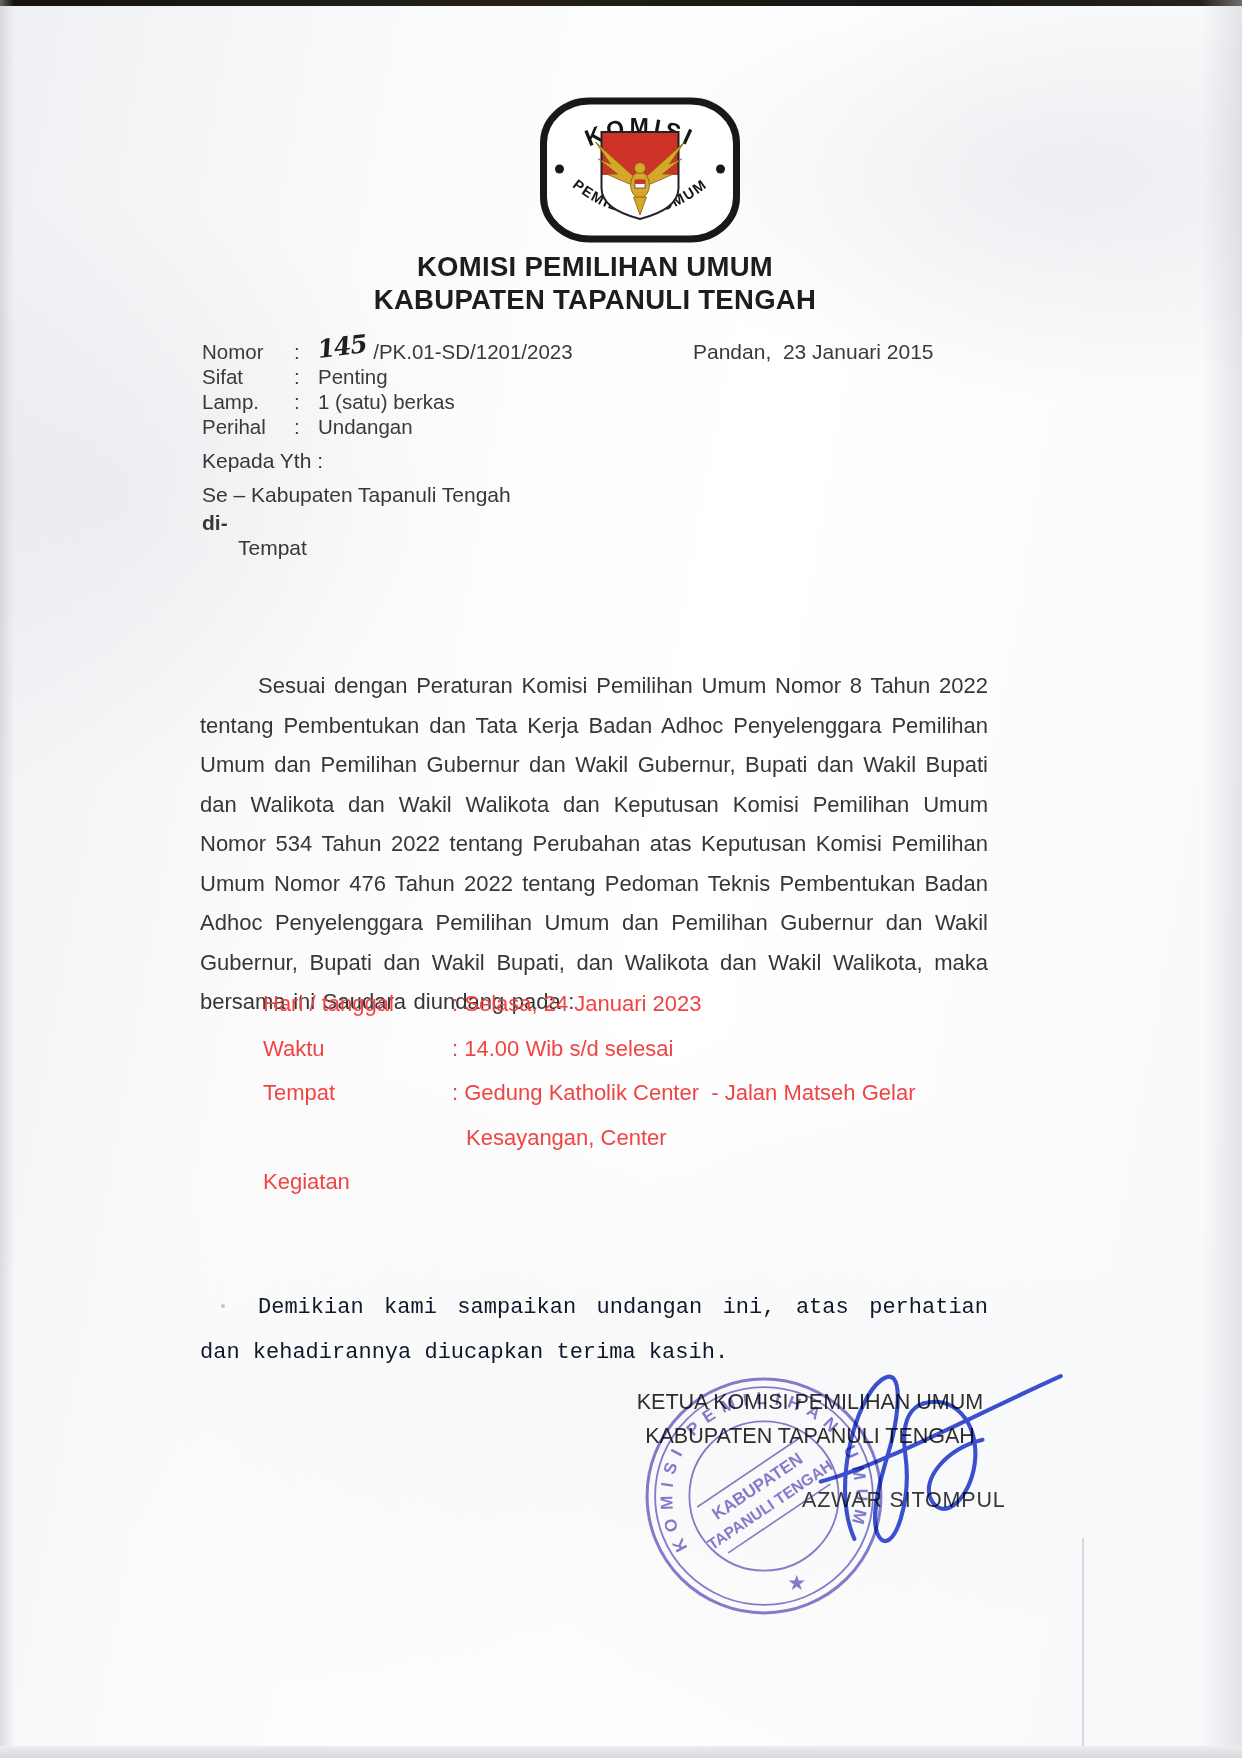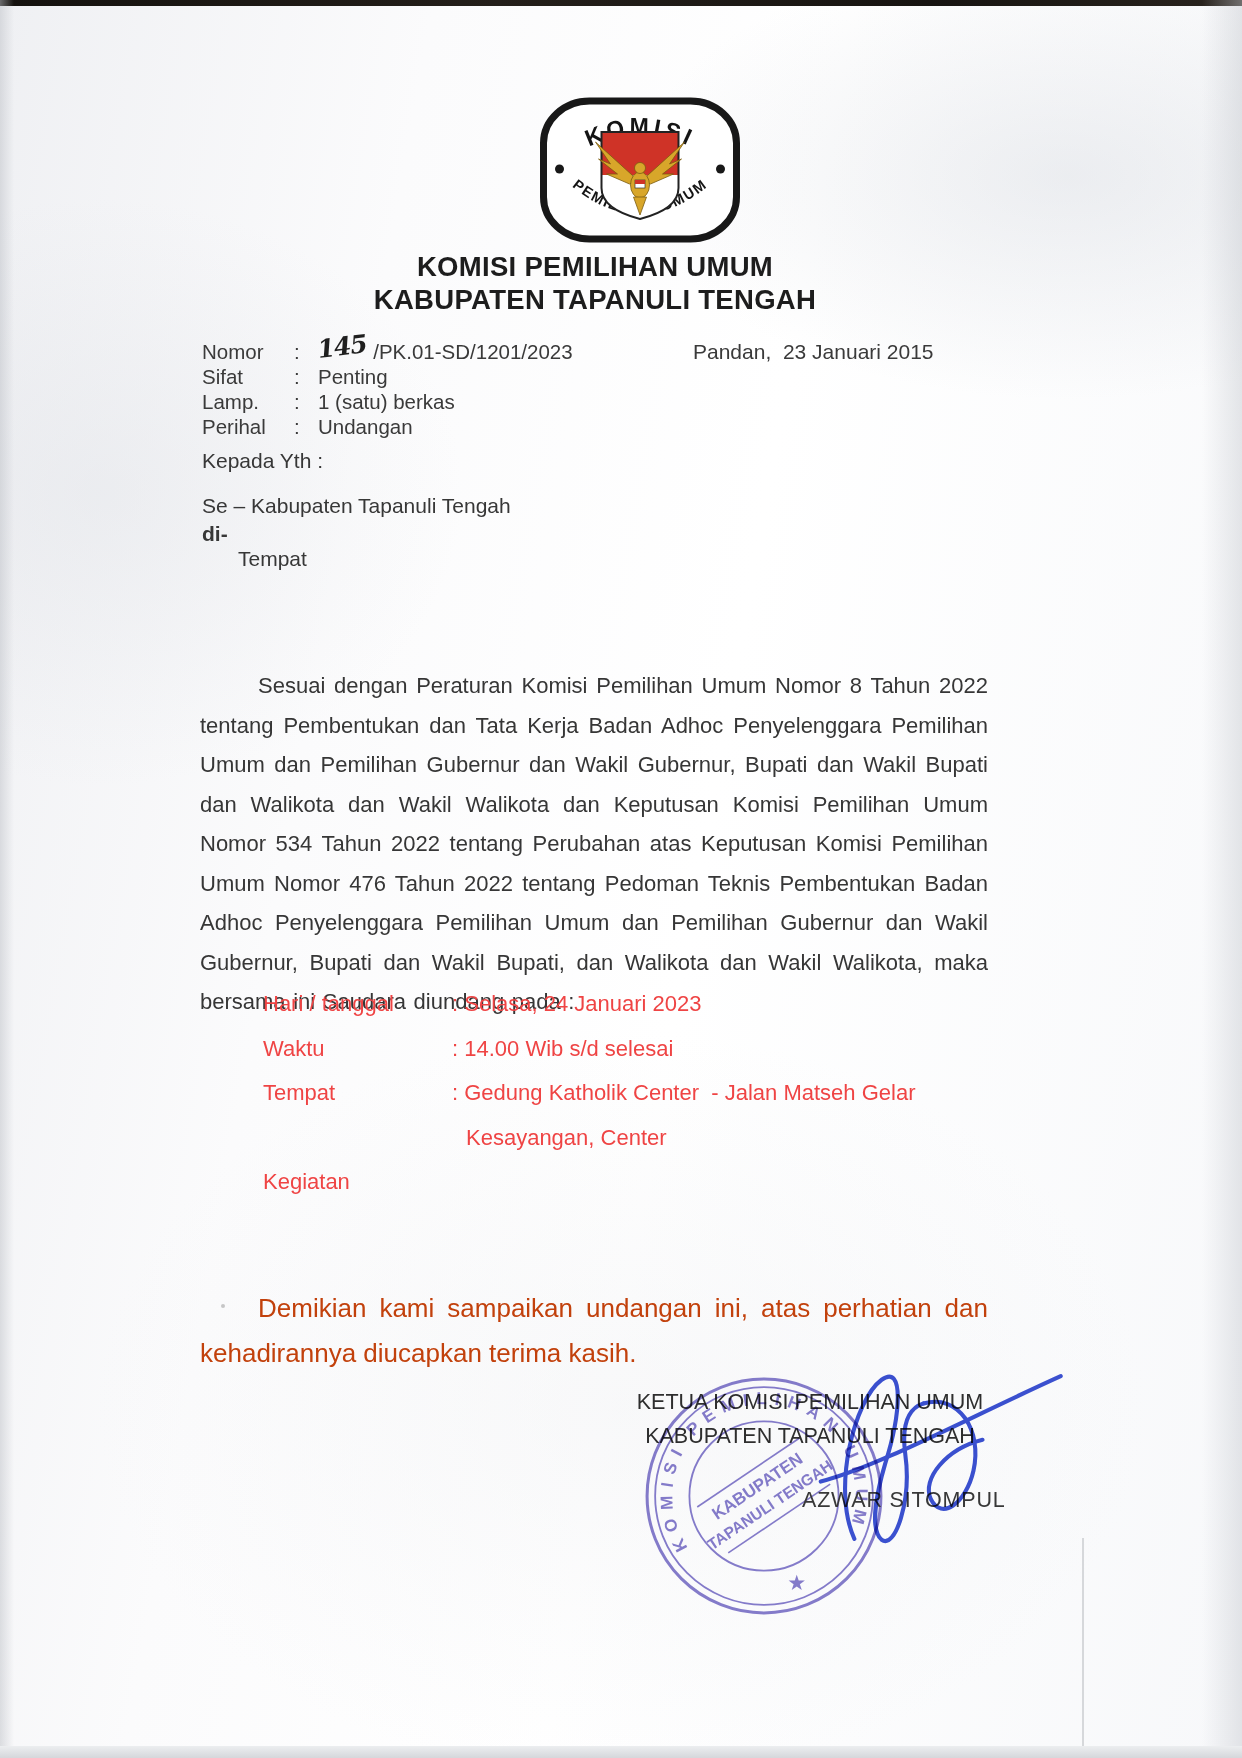--- a/index.html
+++ b/index.html
@@ -32,39 +32,39 @@
   .meta-row{display:flex;align-items:flex-end;}
   .meta-label{width:92px;flex:none;}
   .meta-colon{width:24px;flex:none;}
   .meta-value{white-space:pre-wrap;}
   .handwritten{display:inline-block;font-family:"DejaVu Serif",serif;font-style:italic;font-weight:bold;
                font-size:25px;letter-spacing:-1px;transform:rotate(-7deg) translateY(-4px);color:#1f1f1f;margin-right:6px;}
   .place-date{left:693px;top:340px;font-size:21px;color:#3a3a3a;white-space:pre-wrap;}
 
   
   .recipient{left:202px;top:448px;font-size:21px;color:#373737;}
-  .recipient .sal{line-height:26px;margin-bottom:18px;}
+  .recipient .sal{line-height:26px;margin-bottom:7px;}
   .recipient .l1,.recipient .l2{line-height:28.5px;}
   .recipient .l3{line-height:26px;font-weight:bold;}
   .recipient .l4{line-height:23px;padding-left:36px;}
 
   
   .body-par{left:200px;top:666px;width:788px;font-size:22px;line-height:39.5px;
             text-align:justify;text-indent:58px;color:#363636;word-spacing:1.5px;}
 
   
   .details{left:263px;top:982px;width:760px;font-size:22px;color:#ef4444;}
   .detail-row{display:flex;}
   .detail-label{width:189px;flex:none;line-height:44.5px;}
   .detail-line{line-height:44.5px;white-space:pre-wrap;}
   .detail-line.cont{padding-left:14px;}
 
   
-  .closing{left:200px;top:1286px;width:788px;font-size:26px;line-height:44.5px;
-           text-align:justify;text-indent:58px;color:#c2410c;}
+  .closing{left:200px;top:1286px;width:788px;font-size:22px;line-height:44.5px;
+           text-align:justify;text-indent:58px;color:#0f172a;font-family:Liberation Mono, monospace;}
 
   
   .sig-titles{left:630px;top:1385px;width:360px;text-align:center;font-size:21.5px;
               line-height:34px;color:#2e2e2e;}
   .sig-name{left:802px;top:1488px;font-size:21.5px;letter-spacing:.8px;color:#383838;}
   .stamp{left:638px;top:1370px;width:252px;height:252px;mix-blend-mode:multiply;opacity:.85;}
   .autograph{left:768px;top:1335px;width:300px;height:235px;mix-blend-mode:multiply;}
 </style>
 </head>
 <body>

